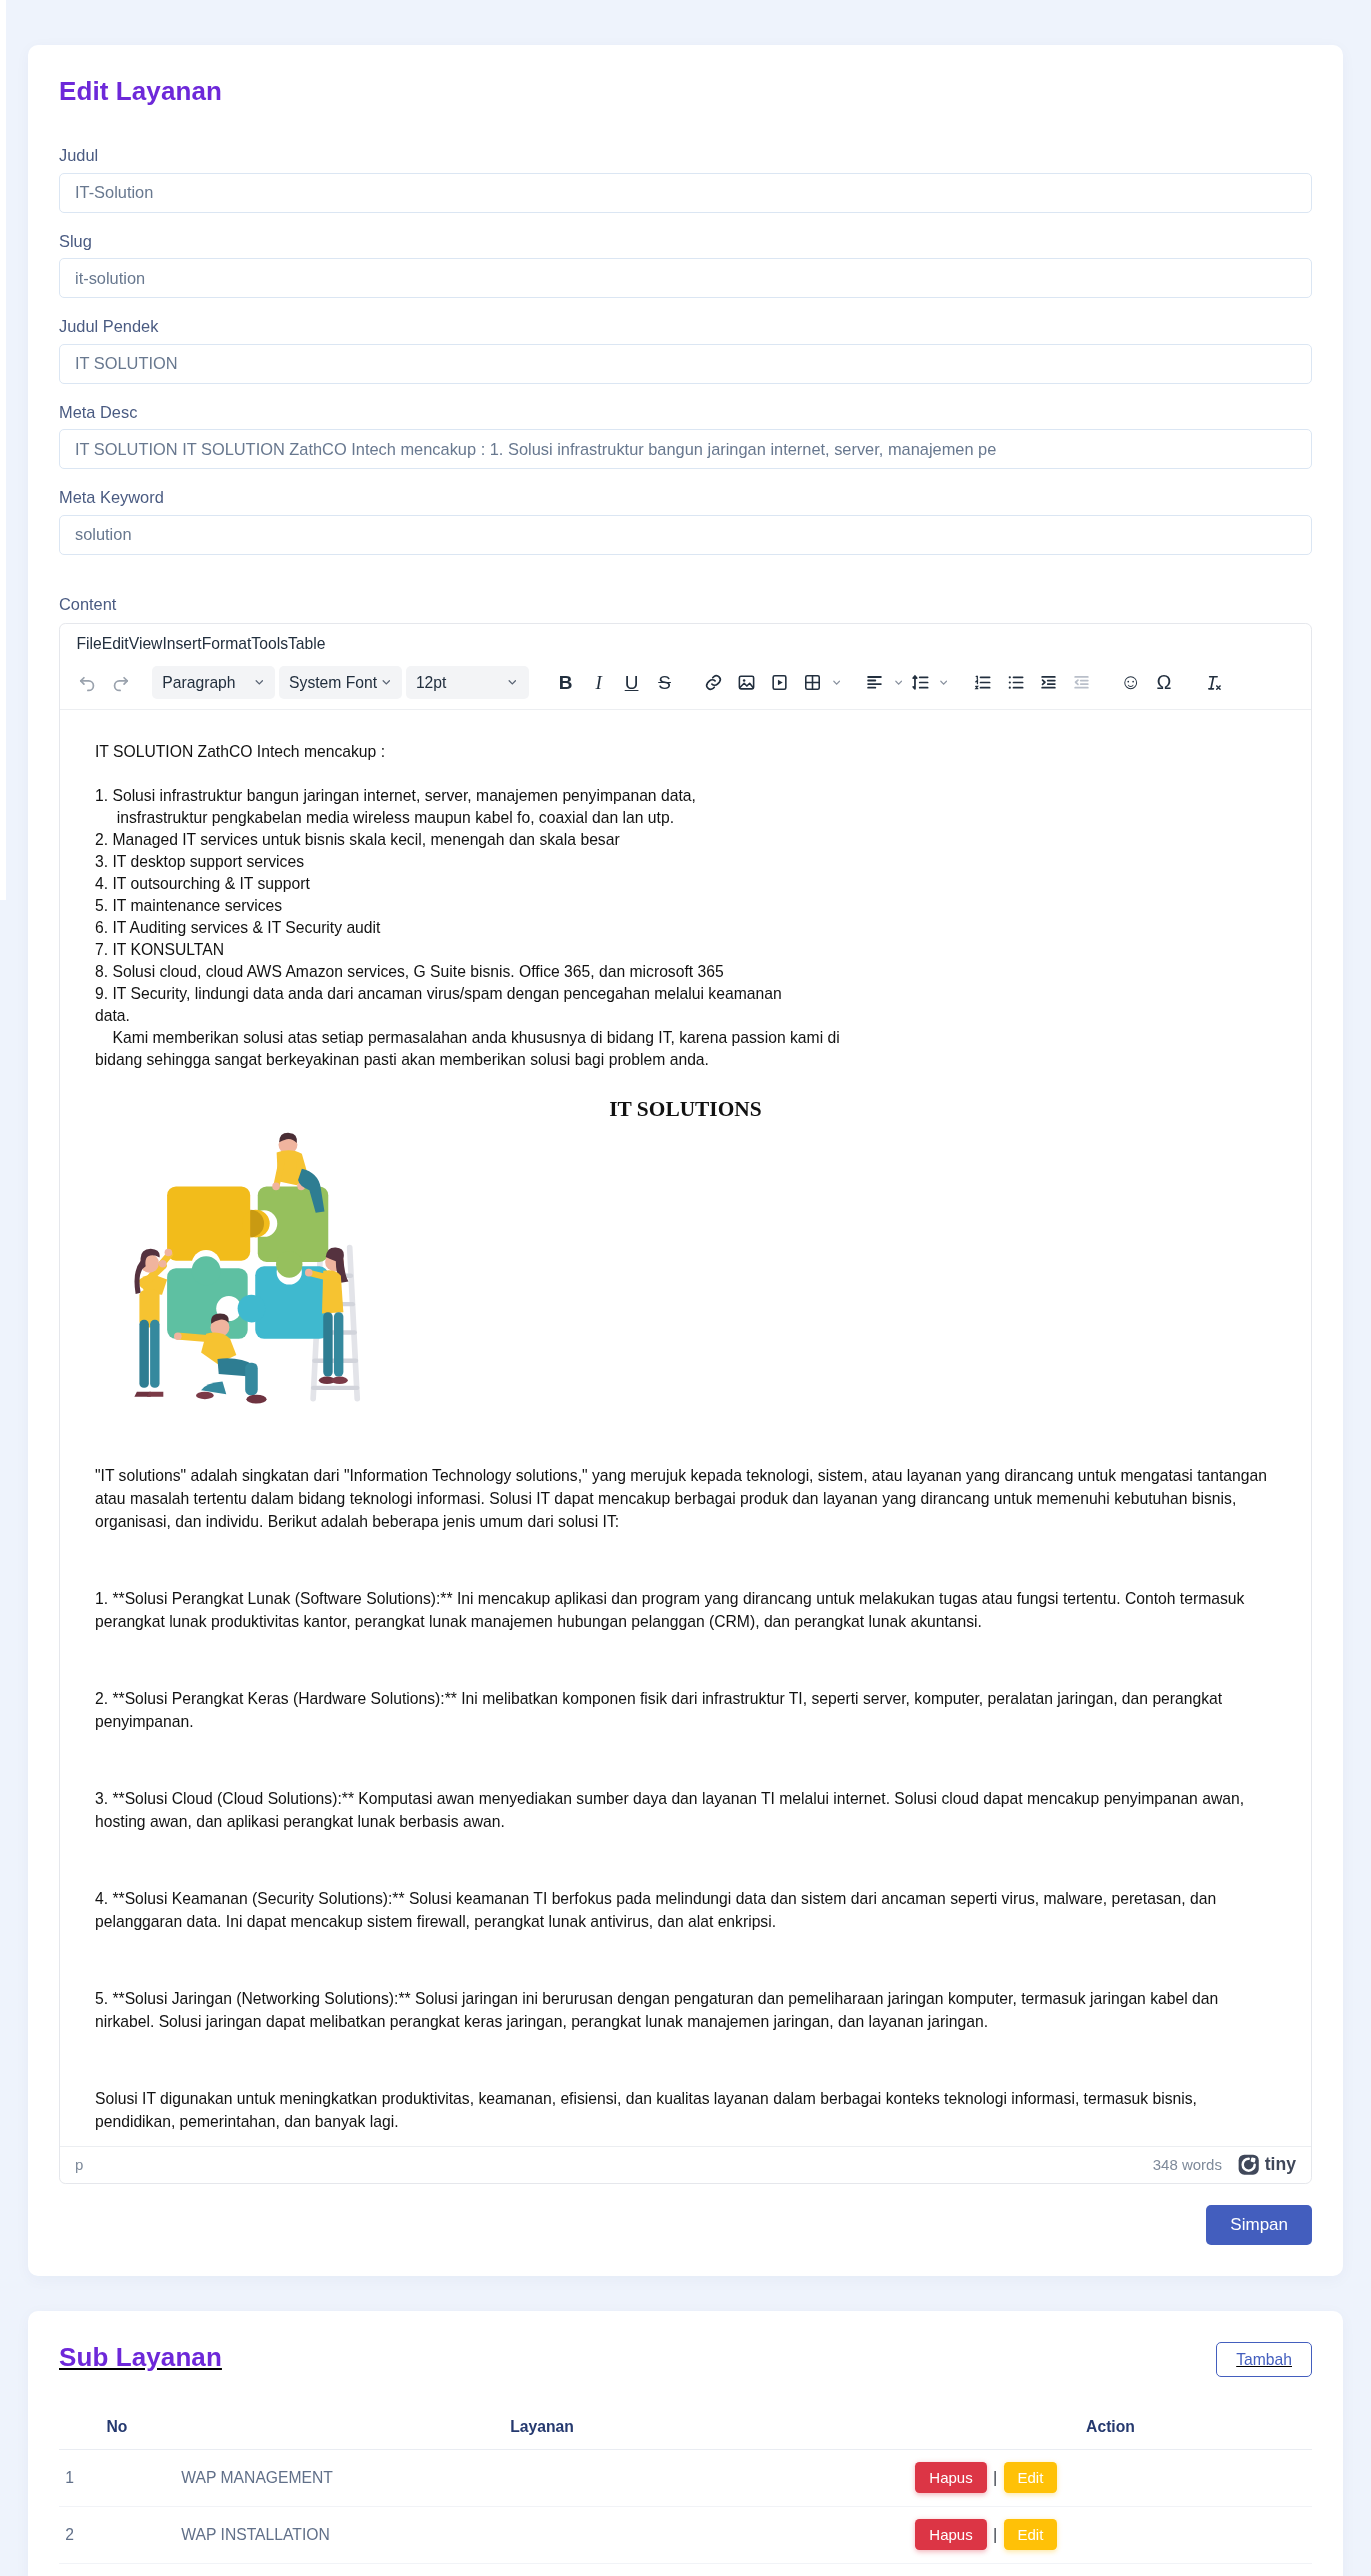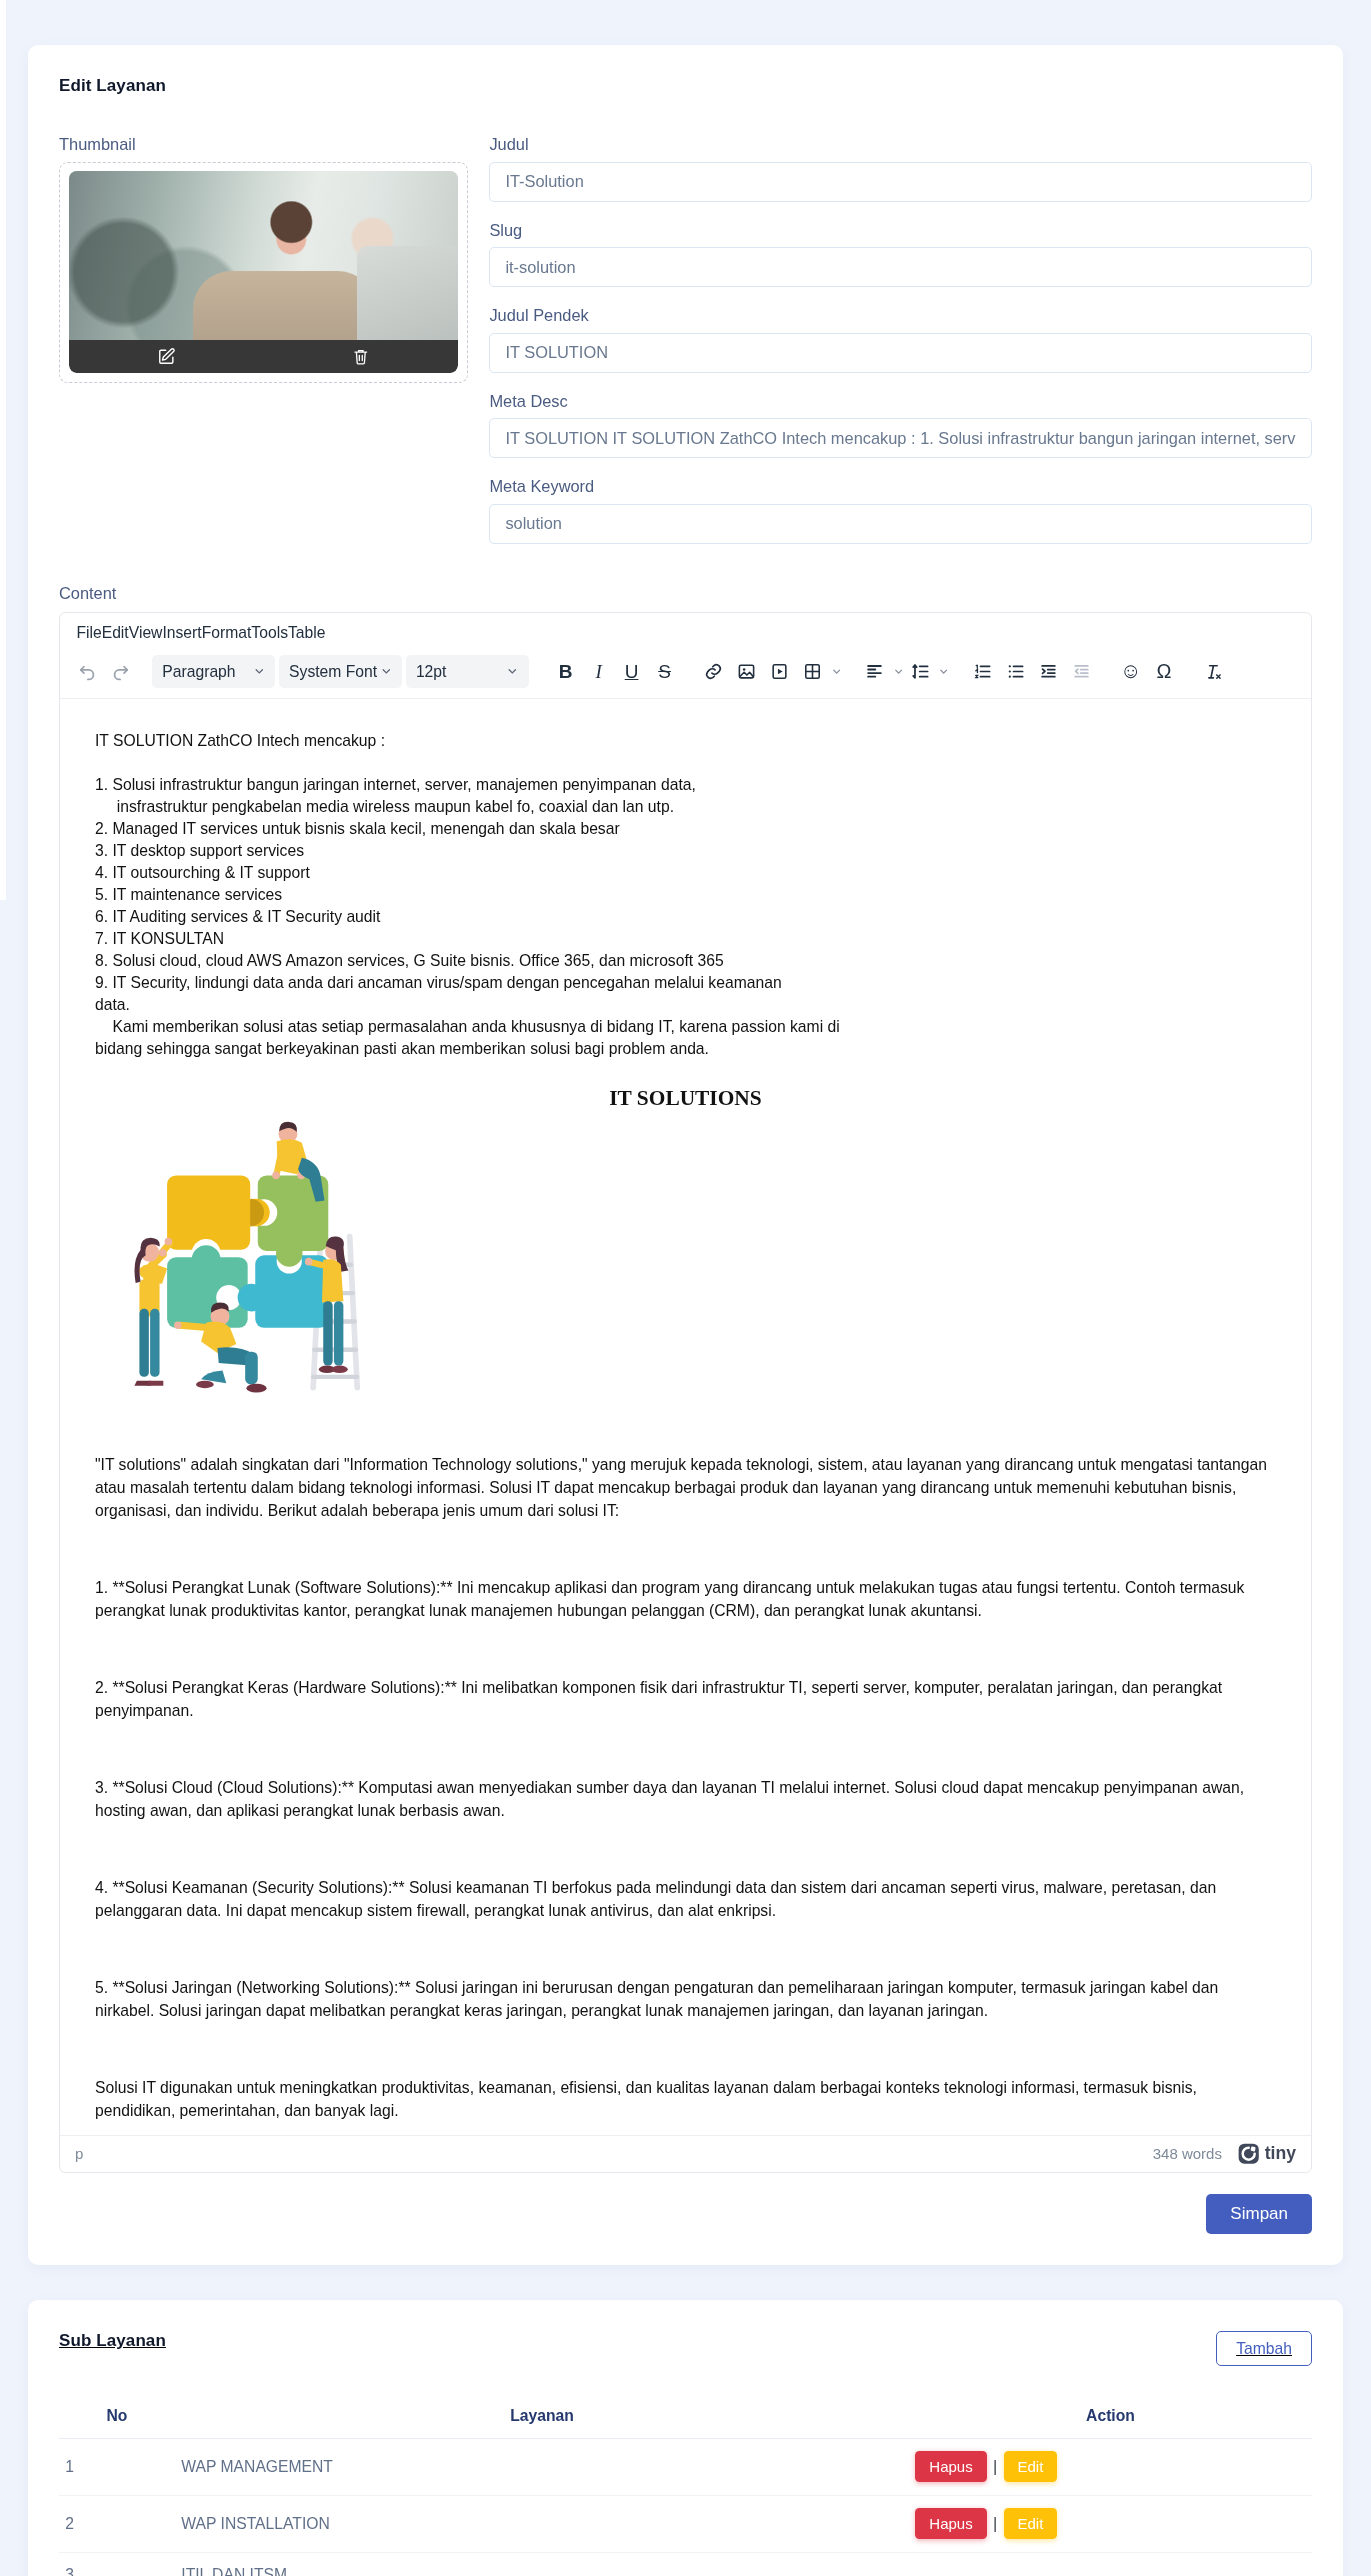--- a/index.html
+++ b/index.html
@@ -3,21 +3,21 @@
 <meta charset="utf-8">
 <style>
   * { margin:0; padding:0; box-sizing:border-box; }
   html,body { width:1371px; height:2576px; background:#eef3fc; font-family:"Liberation Sans",sans-serif; overflow:hidden; }
   .left-strip { position:absolute; left:0; top:0; width:5.7px; height:900px; background:#ffffff; }
   .page { position:relative; padding:45px 28px 0 28px; }
 
   .card { background:#fff; border-radius:10px; box-shadow:0 3.8px 15px rgba(30,50,100,.04); padding:31px; }
   .card + .card { margin-top:35px; }
 
-  h1.page-title { font-size:17px; font-weight:700; color:#0f172a; letter-spacing:0.1px; }
+  h1.page-title { font-size:26px; font-weight:700; color:#6d28d9; letter-spacing:0.1px; }
 
   .form-row { display:flex; gap:21.4px; margin-top:39px; }
   .col-thumb { width:409px; flex:0 0 409px; }
   .col-fields { flex:1; }
 
   .field-label { font-size:16.4px; color:#4a5b82; margin-bottom:7.6px; }
   .text-input { width:100%; height:40px; border:1.3px solid #dbe6f3; border-radius:5px; background:#fff;
                 font-size:16.4px; color:#68788f; padding:0 15px; font-family:"Liberation Sans",sans-serif; outline:none; }
   .field-group { margin-bottom:19px; }
 
@@ -90,46 +90,20 @@
 
 <div class="left-strip"></div>
 
 <div class="page">
 
   <section class="card">
     <h1 class="page-title">Edit Layanan</h1>
 
     <div class="form-row">
 
-      <div class="col-thumb">
-        <div class="field-label">Thumbnail</div>
-        <div class="thumb-drop">
-          <div class="thumb-media">
-            <div class="thumb-img">
-              <div class="thumb-person"></div>
-              <div class="thumb-jacket"></div>
-              <div class="thumb-laptop"></div>
-            </div>
-            <div class="thumb-bar">
-              <div class="slot">
-                <svg class="ic" width="19" height="19" viewBox="0 0 24 24" fill="none" stroke="#ffffff" stroke-width="1.8" stroke-linecap="round" stroke-linejoin="round">
-                    <path d="M11 4H5a1.5 1.5 0 0 0-1.5 1.5V19A1.5 1.5 0 0 0 5 20.5h13.5A1.5 1.5 0 0 0 20 19v-6"></path>
-                    <path d="M18.4 2.6a2 2 0 0 1 2.8 2.8L11 15.6 7 16.6l1-4z"></path>
-                  </svg>
-              </div>
-              <div class="slot">
-                <svg class="ic" width="17.6" height="19" viewBox="0 0 24 24" fill="none" stroke="#ffffff" stroke-width="1.8" stroke-linecap="round">
-                    <path d="M4 6h16M9 6V4h6v2M6 6l1 14.2A1.8 1.8 0 0 0 8.8 22h6.4a1.8 1.8 0 0 0 1.8-1.8L18 6"></path>
-                    <path d="M10 10.5v7M14 10.5v7"></path>
-                  </svg>
-              </div>
-            </div>
-          </div>
-        </div>
-      </div>
 
       <div class="col-fields">
         <div class="field-group">
           <div class="field-label">Judul</div>
           <input class="text-input" type="text" value="IT-Solution" style="">
         </div>
         <div class="field-group">
           <div class="field-label">Slug</div>
           <input class="text-input" type="text" value="it-solution" style="">
         </div>

